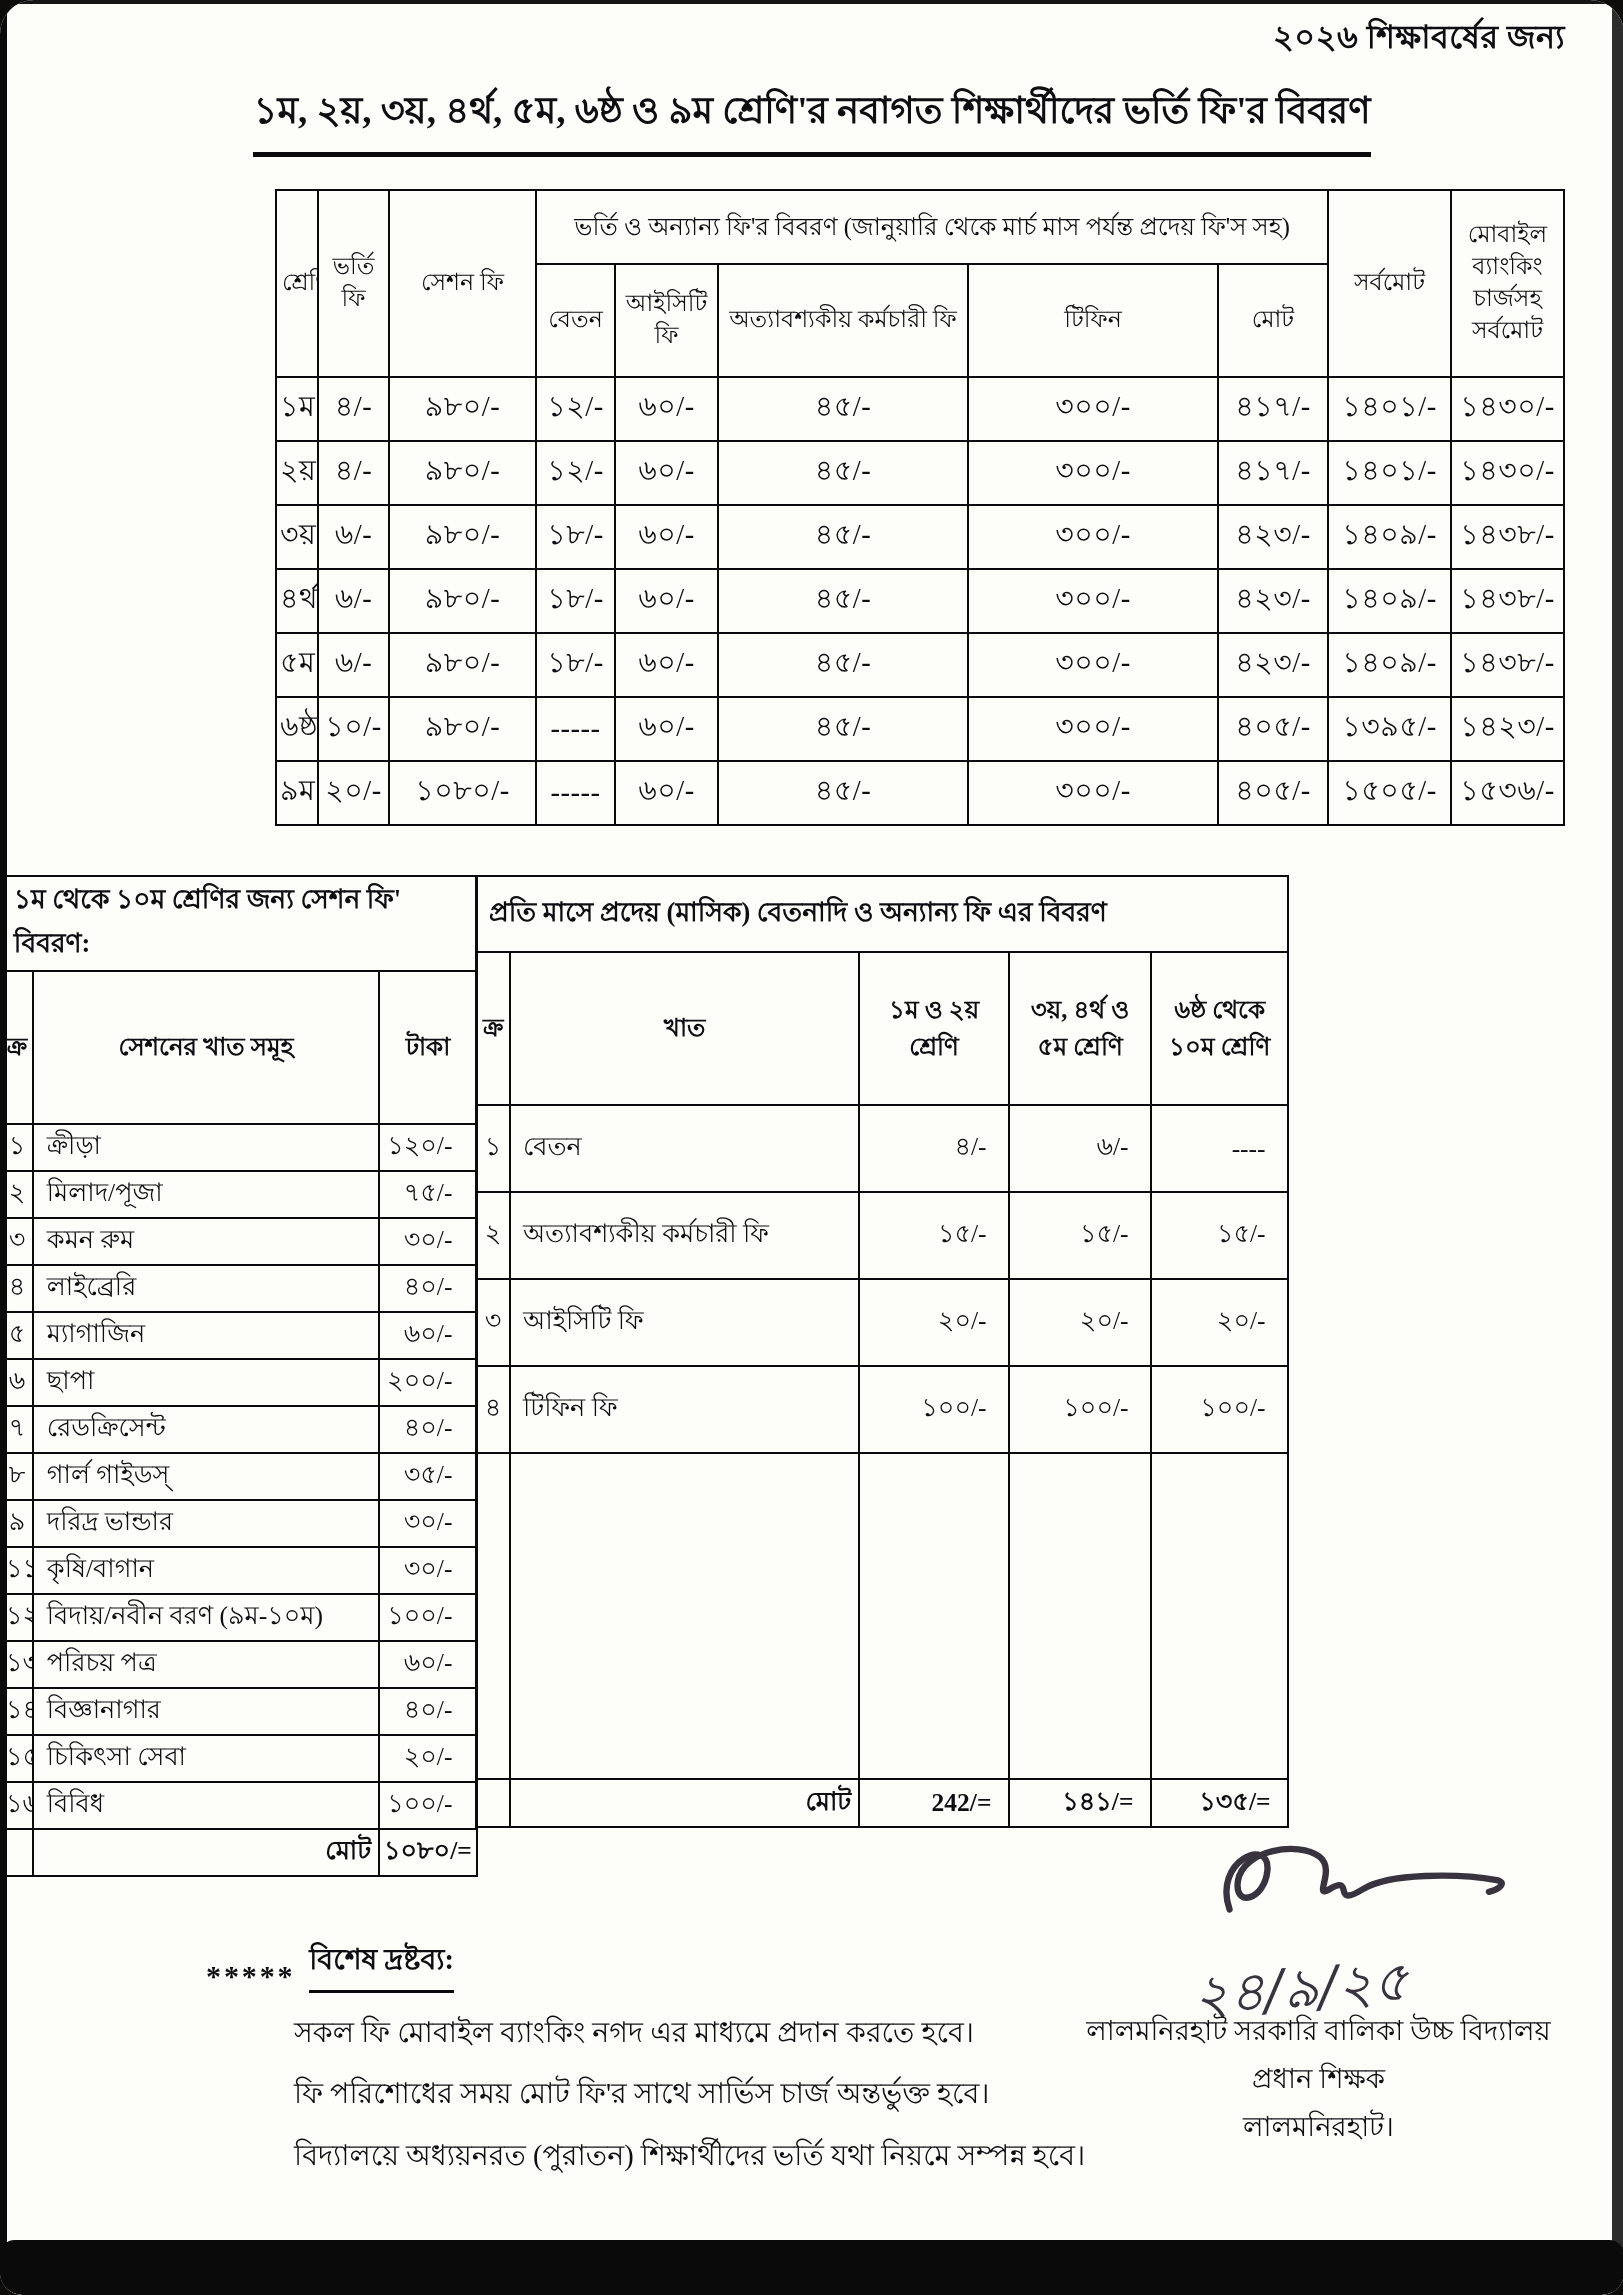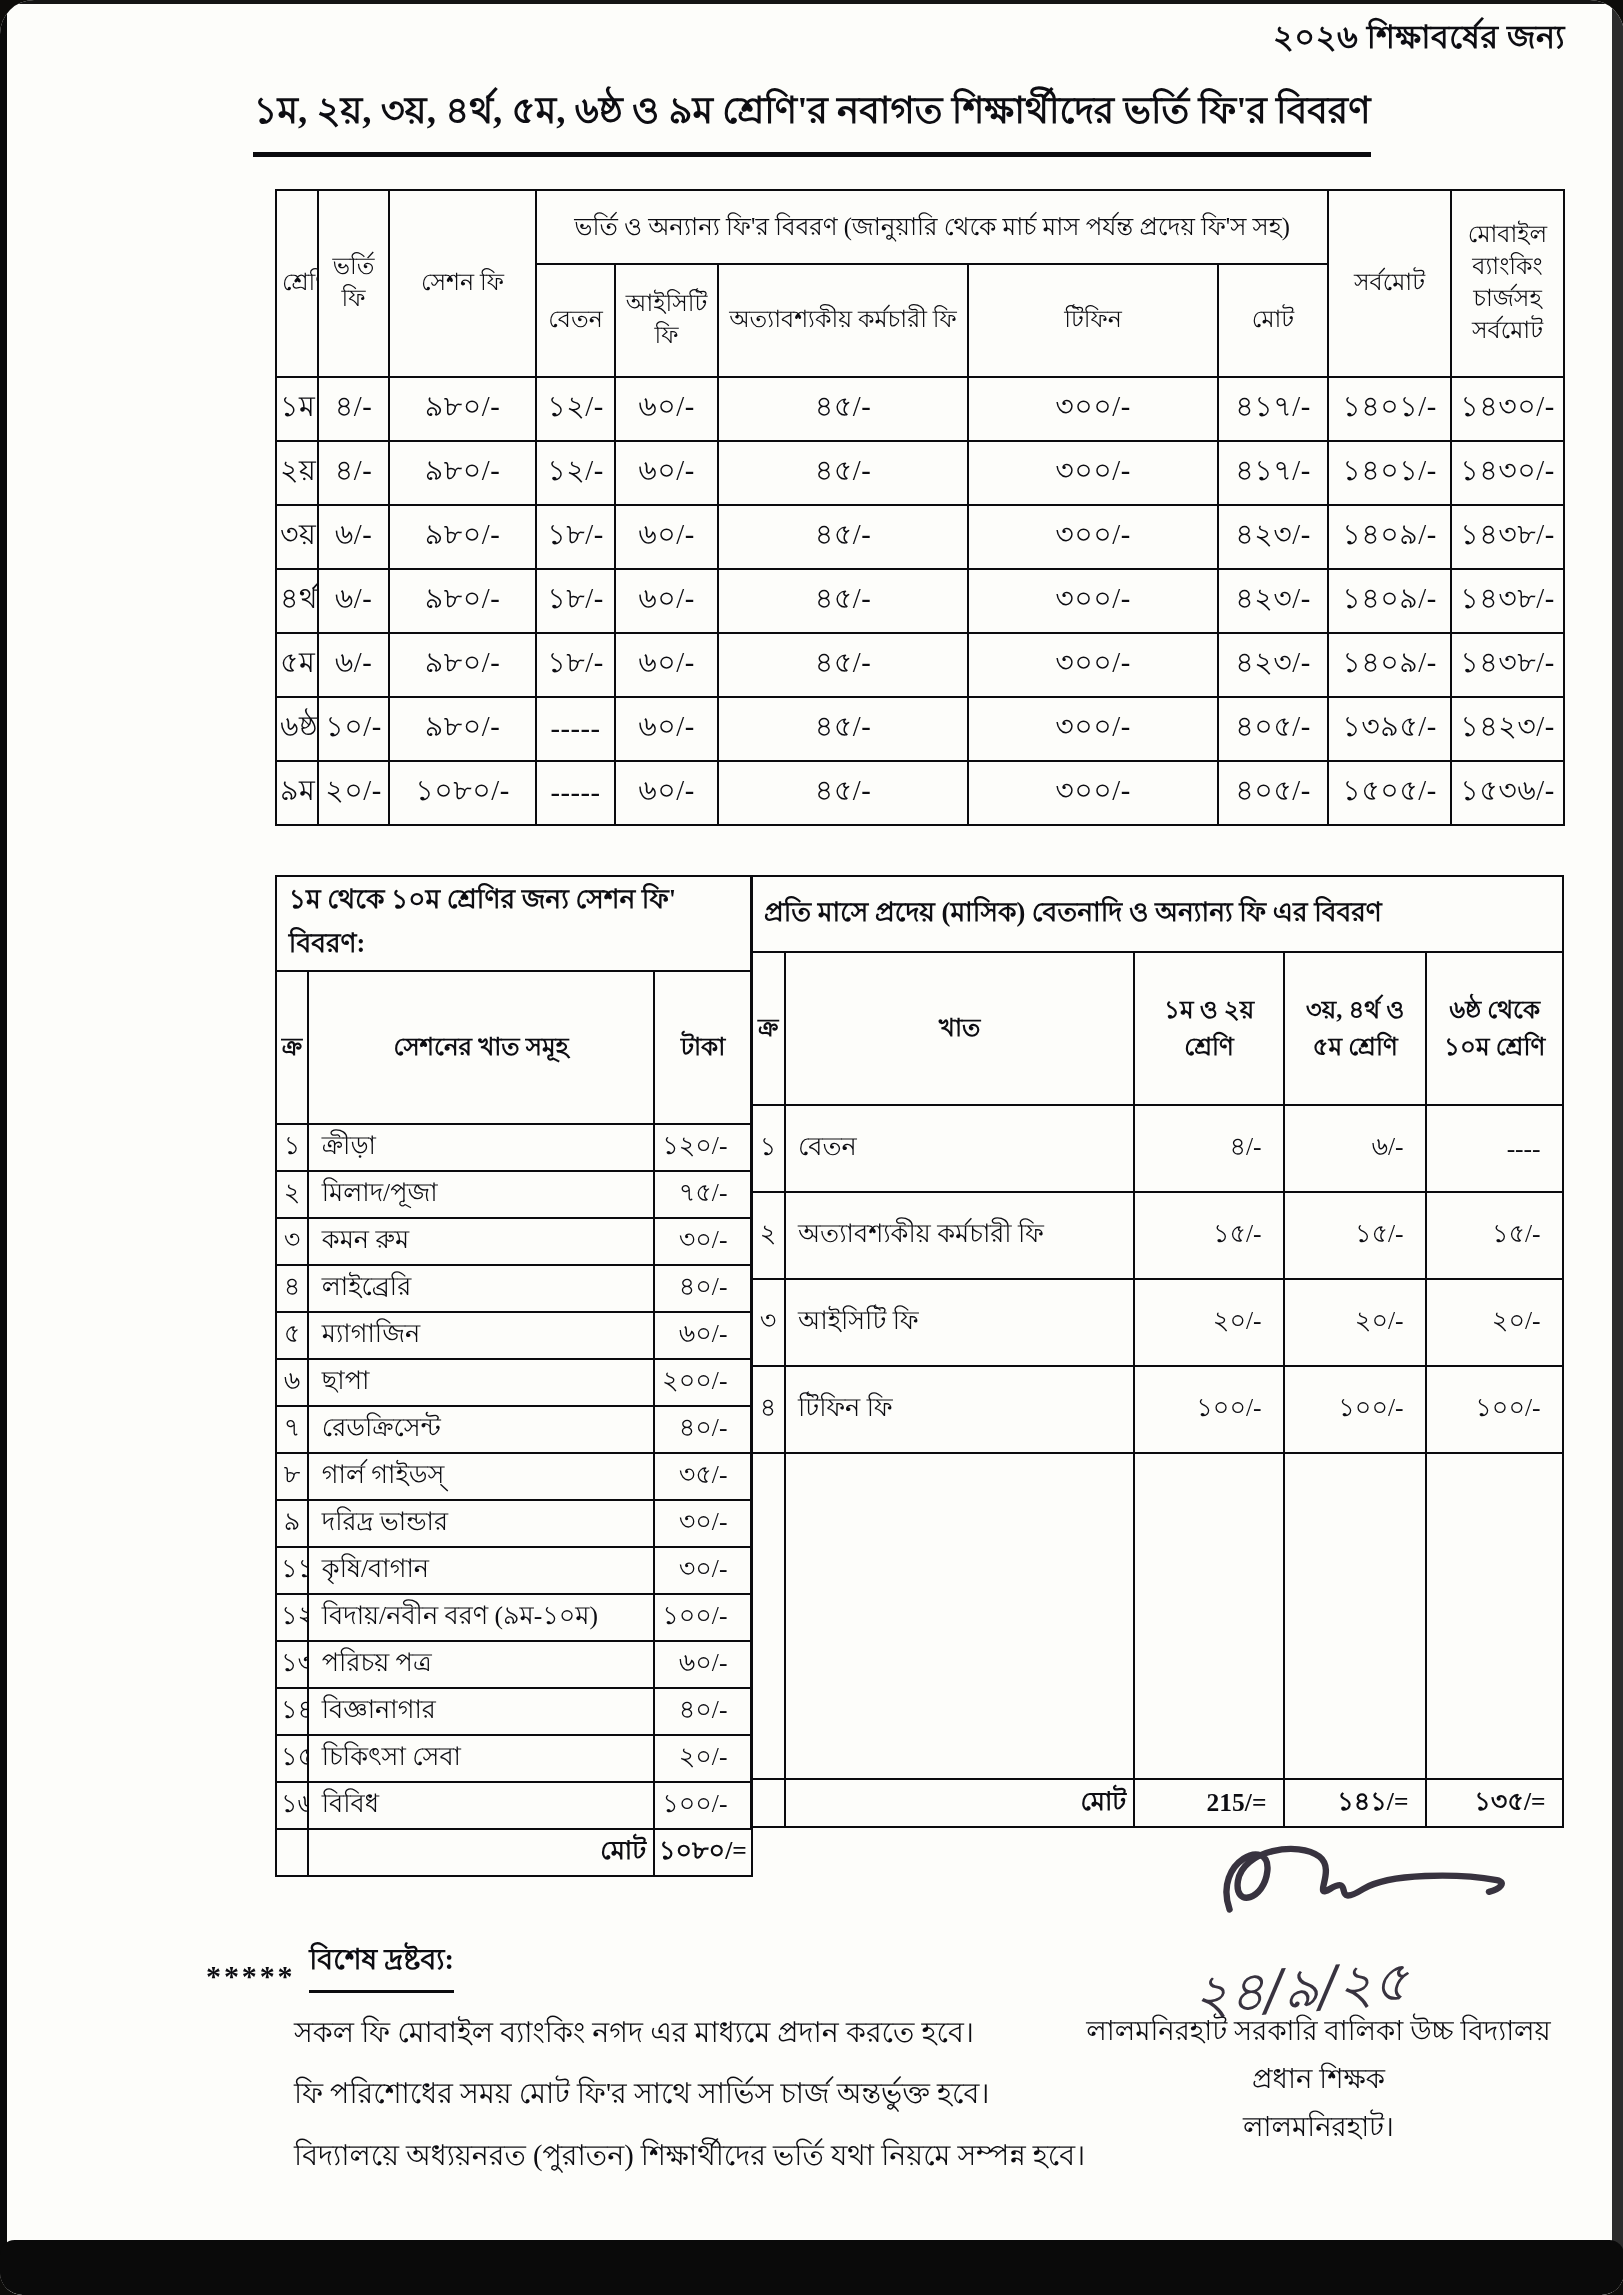--- a/index.html
+++ b/index.html
@@ -42,21 +42,21 @@
   .admission .hr2 { height:113px; }
   .admission th { font-size:23.6px; line-height:1.35; padding:2.9px 4.9px; }
   .admission th.group { font-size:24.5px; }
   .admission tbody tr { height:64px; }
   .admission tbody td {
     font-size:28.5px; text-align:center; vertical-align:middle;
     padding:1px 2.9px; letter-spacing:0.5px;
   }
 
   
-  .fees-flex { display:flex; margin-left:275px; margin-top:49px; align-items:flex-start; }
+  .fees-flex { display:flex; margin-top:49px; align-items:flex-start; }
   .session  { width:476px;  }
   .monthly  { width:812px; margin-left:-2.9px; }
   .section-title-cell {
     height:69px; font-size:26.5px; font-weight:600;
     text-align:left; vertical-align:middle; padding:2.9px 11.8px;
   }
   .colhead th {
     height:147px; font-size:24.5px; font-weight:bold;
     text-align:center; vertical-align:middle; line-height:1.5; padding:2px 3.9px;
   }
@@ -398,21 +398,21 @@
         <tr class="filler">
           <td></td>
           <td></td>
           <td></td>
           <td></td>
           <td></td>
         </tr>
         <tr class="total-row">
           <td></td>
           <td class="total-label">মোট</td>
-          <td class="total-value">215/=</td>
+          <td class="total-value">242/=</td>
           <td class="total-value">১৪১/=</td>
           <td class="total-value">১৩৫/=</td>
         </tr>
       </tbody>
     </table>
   </div>
 
   <div class="notes">
     <div class="notes-head-line">
       <span class="notes-marker">*****</span>

